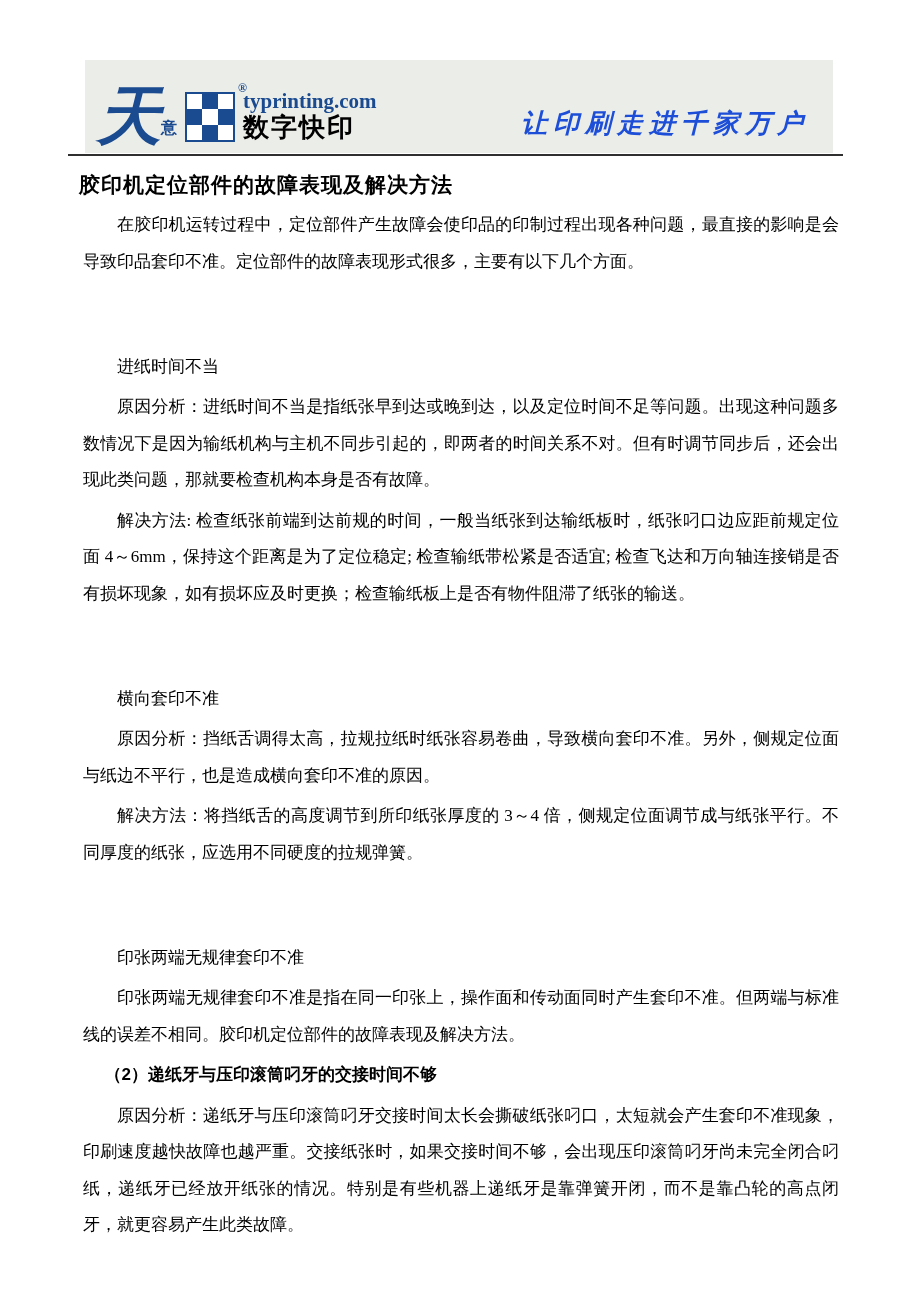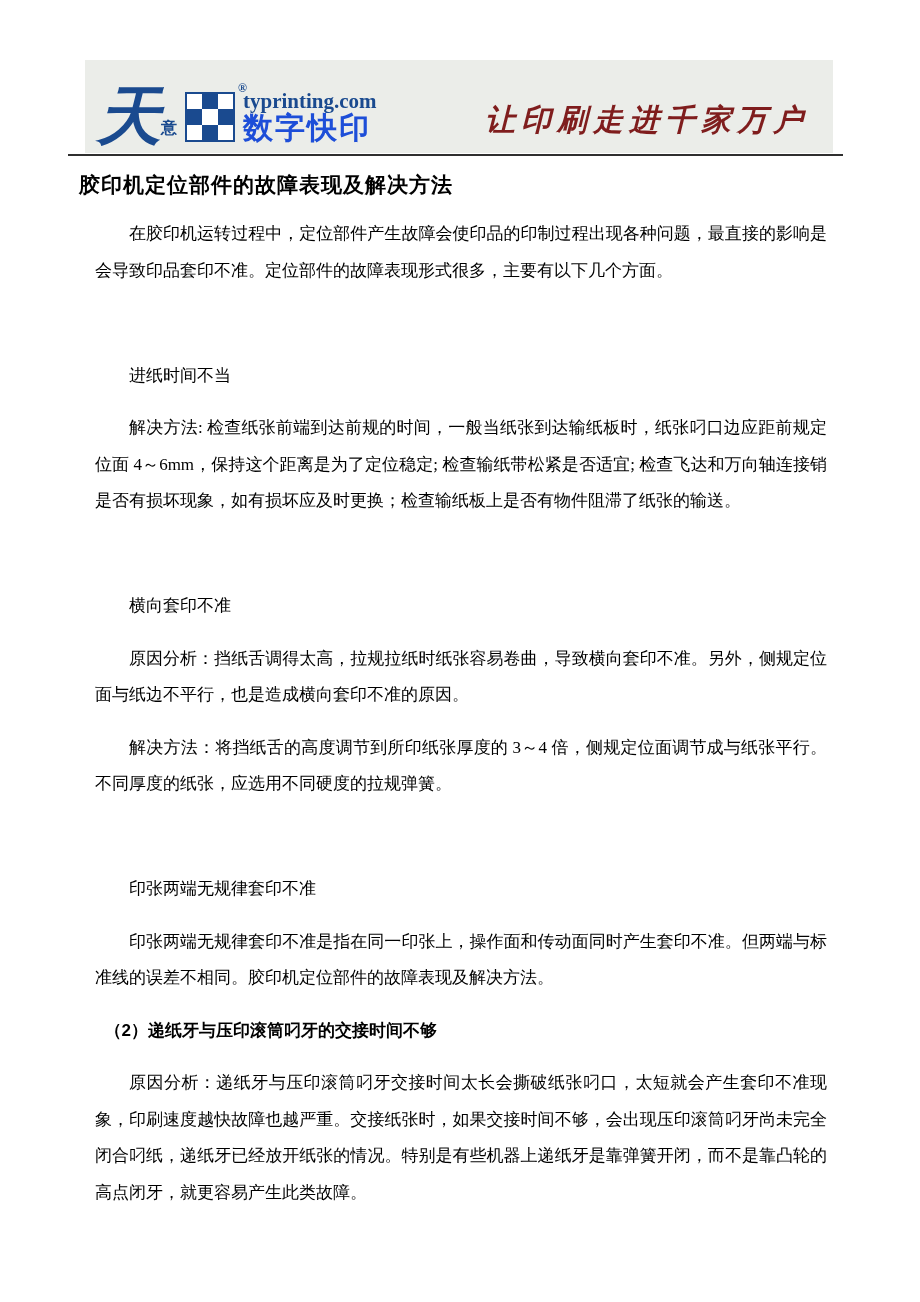--- a/index.html
+++ b/index.html
@@ -28,37 +28,37 @@
   .reg {
     position:absolute; top:-13px; right:-14px; font-size:12px;
     color:#1a4a8f; font-weight:bold; font-style:normal;
   }
   .logo-text { margin:0 12px 5px 8px; }
   .domain {
     font-size:21px; font-weight:bold; color:#1a4a8f; line-height:23px;
     font-family:"Liberation Serif",serif;
   }
   .brand {
-    font-size:30px; font-weight:bold; color:#1d4ed8; line-height:29px;
+    font-size:26px; font-weight:bold; color:#000000; line-height:29px;
     letter-spacing:2px; font-family:"Liberation Sans",sans-serif;
   }
   .slogan {
-    align-self:flex-end; padding:0 24px 12px 0; font-size:30px; color:#7f1d1d;
+    align-self:flex-end; padding:0 24px 12px 0; font-size:26px; color:#1d4ed8;
     font-style:italic; font-weight:bold; letter-spacing:6px;
     font-family:"Liberation Serif",serif; white-space:nowrap;
   }
   .divider { position:absolute; left:68px; top:154px; width:775px; height:2px; background:#2f2f2f; }
   
   .content { position:absolute; left:79px; top:170px; width:764px; color:#000000; }
   .doc-title {
     margin:0 0 7px 0; font-size:21px; font-weight:bold; 
     line-height:30px; letter-spacing:1px; font-family:"Liberation Sans",sans-serif;
   }
   .para, .heading {
-    margin:16px; font-size:17px; line-height:36.5px; text-align:justify;
+    margin:4px; font-size:17px; line-height:36.5px; text-align:justify;
     text-indent:2em; font-family:"Liberation Serif","DejaVu Serif",serif;
   }
   .subheading {
     margin:0; font-size:17px; line-height:36.5px; font-weight:bold;
     text-indent:1.5em; font-family:"Liberation Sans",sans-serif;
   }
   .gap { height:36.5px; }
 </style>
 </head>
 <body>
@@ -90,20 +90,21 @@
   </div>
 
   <div class="divider"></div>
 
   <div class="content">
     <h1 class="doc-title">胶印机定位部件的故障表现及解决方法</h1>
     <div id="blocks">
         <p class="para">在胶印机运转过程中，定位部件产生故障会使印品的印制过程出现各种问题，最直接的影响是会导致印品套印不准。定位部件的故障表现形式很多，主要有以下几个方面。</p>
         <p class="gap"></p>
         <p class="heading">进纸时间不当</p>
+        <p class="para">原因分析：进纸时间不当是指纸张早到达或晚到达，以及定位时间不足等问题。出现这种问题多数情况下是因为输纸机构与主机不同步引起的，即两者的时间关系不对。但有时调节同步后，还会出现此类问题，那就要检查机构本身是否有故障。</p>
         <p class="para">解决方法: 检查纸张前端到达前规的时间，一般当纸张到达输纸板时，纸张叼口边应距前规定位面 4～6mm，保持这个距离是为了定位稳定; 检查输纸带松紧是否适宜; 检查飞达和万向轴连接销是否有损坏现象，如有损坏应及时更换；检查输纸板上是否有物件阻滞了纸张的输送。</p>
         <p class="gap"></p>
         <p class="heading">横向套印不准</p>
         <p class="para">原因分析：挡纸舌调得太高，拉规拉纸时纸张容易卷曲，导致横向套印不准。另外，侧规定位面与纸边不平行，也是造成横向套印不准的原因。</p>
         <p class="para">解决方法：将挡纸舌的高度调节到所印纸张厚度的 3～4 倍，侧规定位面调节成与纸张平行。不同厚度的纸张，应选用不同硬度的拉规弹簧。</p>
         <p class="gap"></p>
         <p class="heading">印张两端无规律套印不准</p>
         <p class="para">印张两端无规律套印不准是指在同一印张上，操作面和传动面同时产生套印不准。但两端与标准线的误差不相同。胶印机定位部件的故障表现及解决方法。</p>
         <p class="subheading">（2）递纸牙与压印滚筒叼牙的交接时间不够</p>
         <p class="para">原因分析：递纸牙与压印滚筒叼牙交接时间太长会撕破纸张叼口，太短就会产生套印不准现象，印刷速度越快故障也越严重。交接纸张时，如果交接时间不够，会出现压印滚筒叼牙尚未完全闭合叼纸，递纸牙已经放开纸张的情况。特别是有些机器上递纸牙是靠弹簧开闭，而不是靠凸轮的高点闭牙，就更容易产生此类故障。</p>

